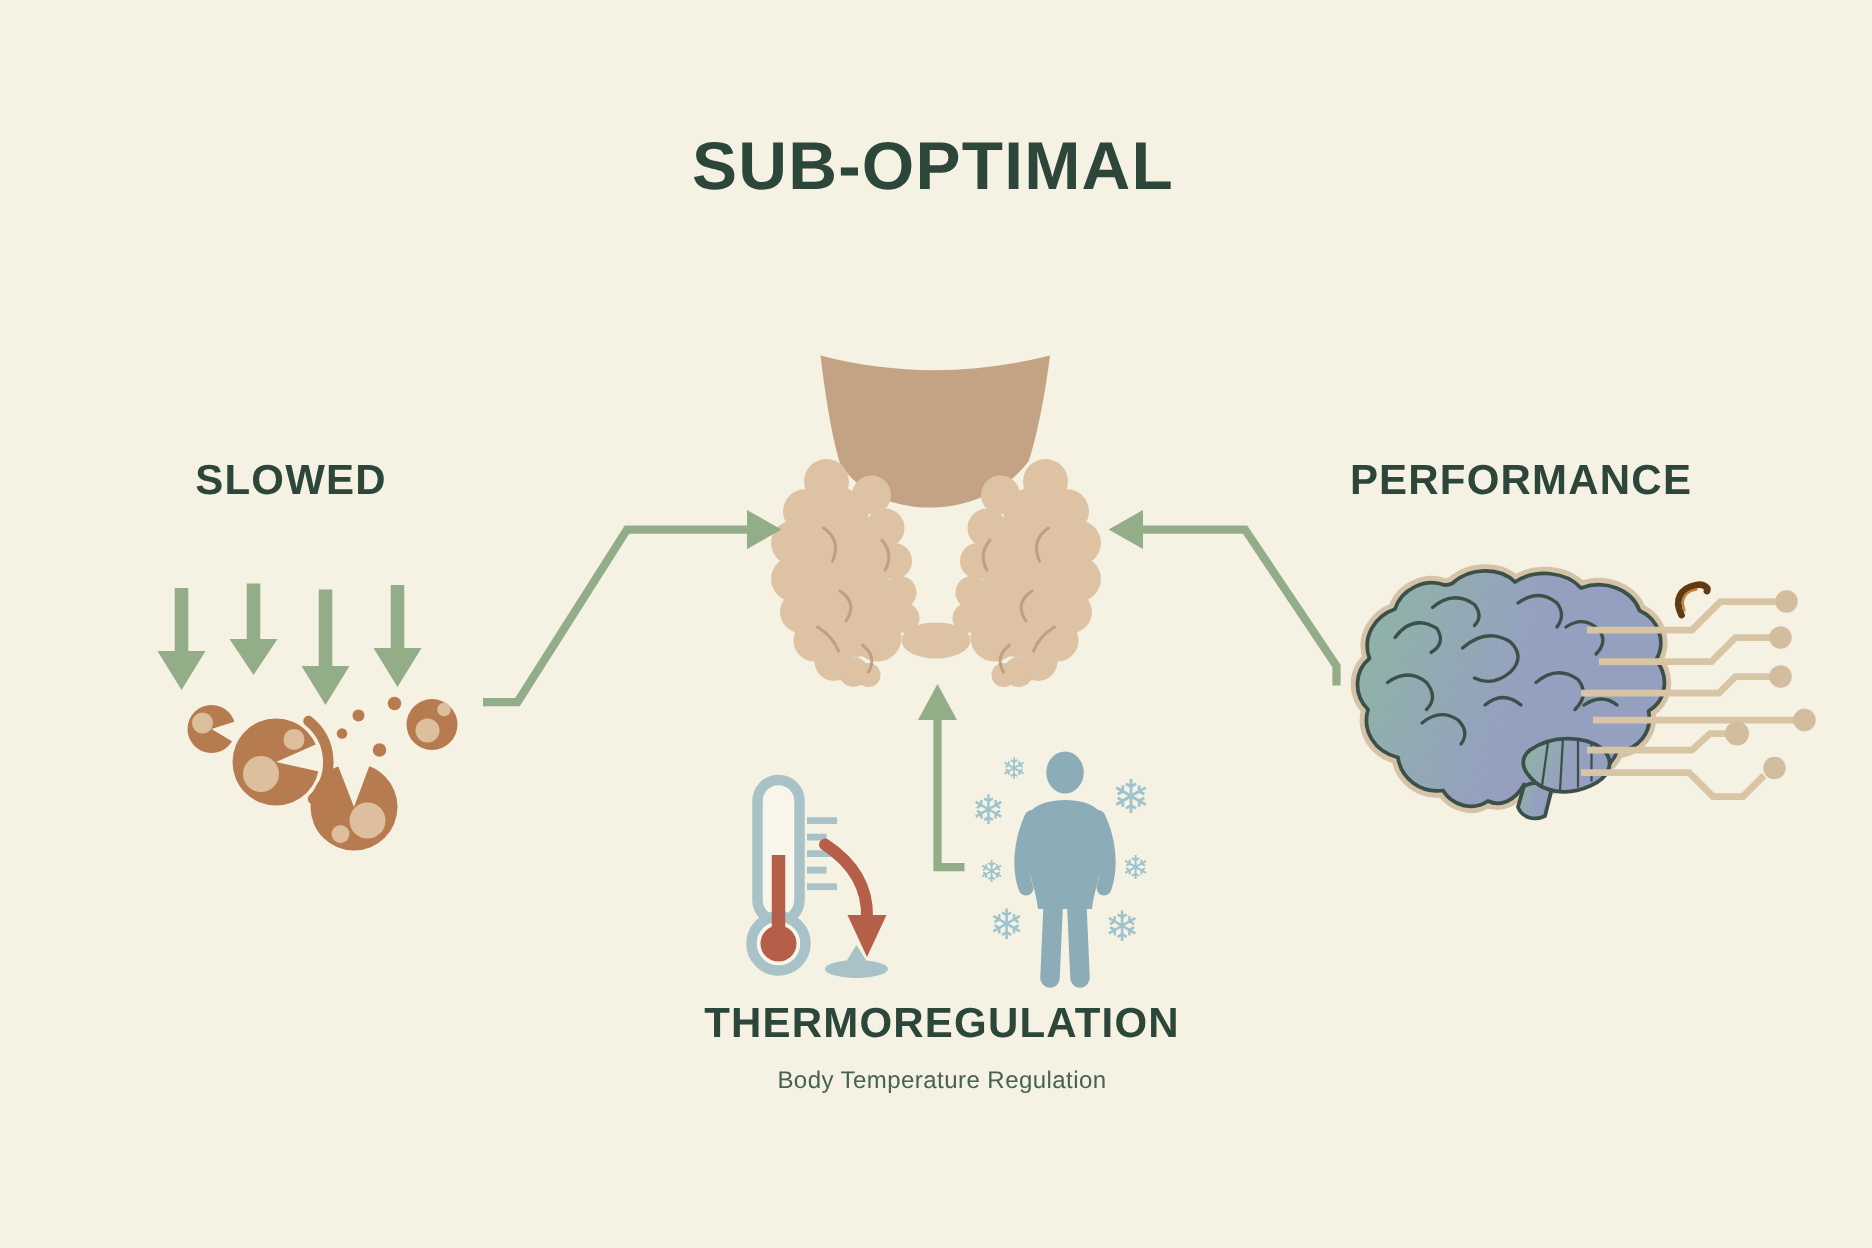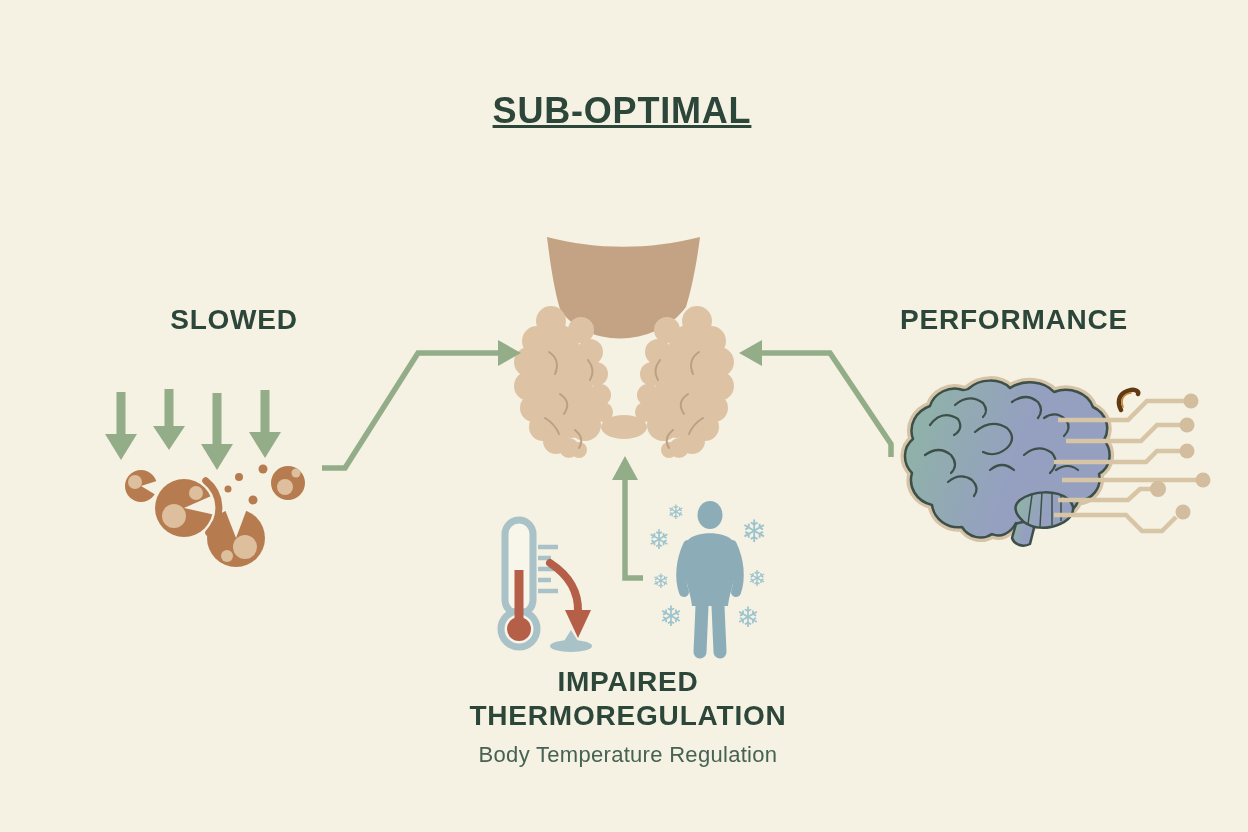--- a/index.html
+++ b/index.html
@@ -6,24 +6,24 @@
   body {
     width:1248px; height:832px; position:relative; overflow:hidden;
     background: var(--background, #f5f1e3);
     font-family: "Liberation Sans", sans-serif;
   }
   .abs { position:absolute; }
   .heading {
     color: var(--heading, #2c463a);
     font-weight:700; text-align:center; letter-spacing:0.8px;
   }
-  .title-block { font-size:36px; line-height:45px; transform:translateX(-50%); white-space:nowrap;text-decoration:underline; }
+  .title-block { font-size:45px; line-height:45px; transform:translateX(-50%); white-space:nowrap; }
   .side-label  { font-size:28px; line-height:34px; transform:translateX(-50%); white-space:nowrap; }
   .sub-label {
-    font-size:22px; font-weight:400; letter-spacing:0.3px;
+    font-size:16px; font-weight:400; letter-spacing:0.3px;
     color: var(--subheading, #456253); margin-top:5px;
   }
   svg.scene { position:absolute; left:0; top:0; }
 
   
   .stroke-green { stroke: var(--arrow-green); stroke-width:5.5; fill:none; }
   .fill-green   { fill: var(--arrow-green); }
   .fill-cart    { fill: var(--cartilage-tan); }
   .fill-thy     { fill: var(--thyroid-tan); }
   .thy-line     { stroke: var(--thyroid-line); stroke-width:2; fill:none; stroke-linecap:round; opacity:.85; }
@@ -242,25 +242,24 @@
       <path class="squiggle-dark" d="M 1121 410 C 1116 400 1120 392 1131 390 C 1136 389 1139 392 1138 394"></path>
       <path class="squiggle-light" d="M 1123 407 C 1120 399 1124 394 1131 393"></path>
     </g>
   </g>
 </svg>
 
 <div class="abs heading title-block" style="left:622px; top:88px;">
   <div>SUB-OPTIMAL</div>
 </div>
 
-<div class="abs heading side-label" style="left:194px; top:303px;margin-left:40px;">
+<div class="abs heading side-label" style="left:194px; top:303px;">
   <div>SLOWED</div>
 </div>
 
 <div class="abs heading side-label" style="left:1014px; top:303px;">
   <div>PERFORMANCE</div>
 </div>
 
 <div class="abs heading side-label" style="left:628px; top:665px;">
-  <div>IMPAIRED</div>
   <div>THERMOREGULATION</div>
   <div class="sub-label">Body Temperature Regulation</div>
 </div>
 
 </body></html>

